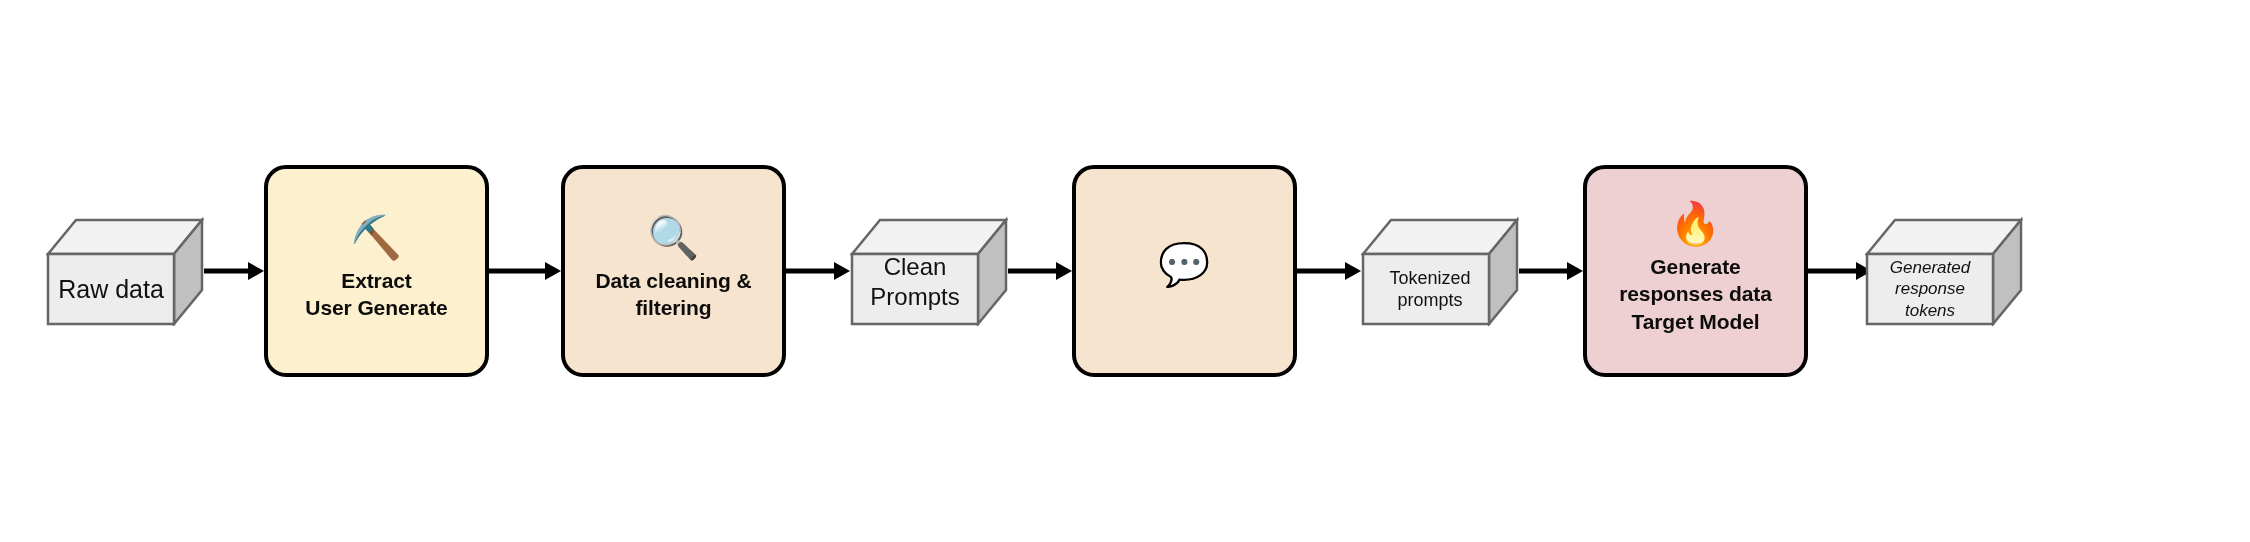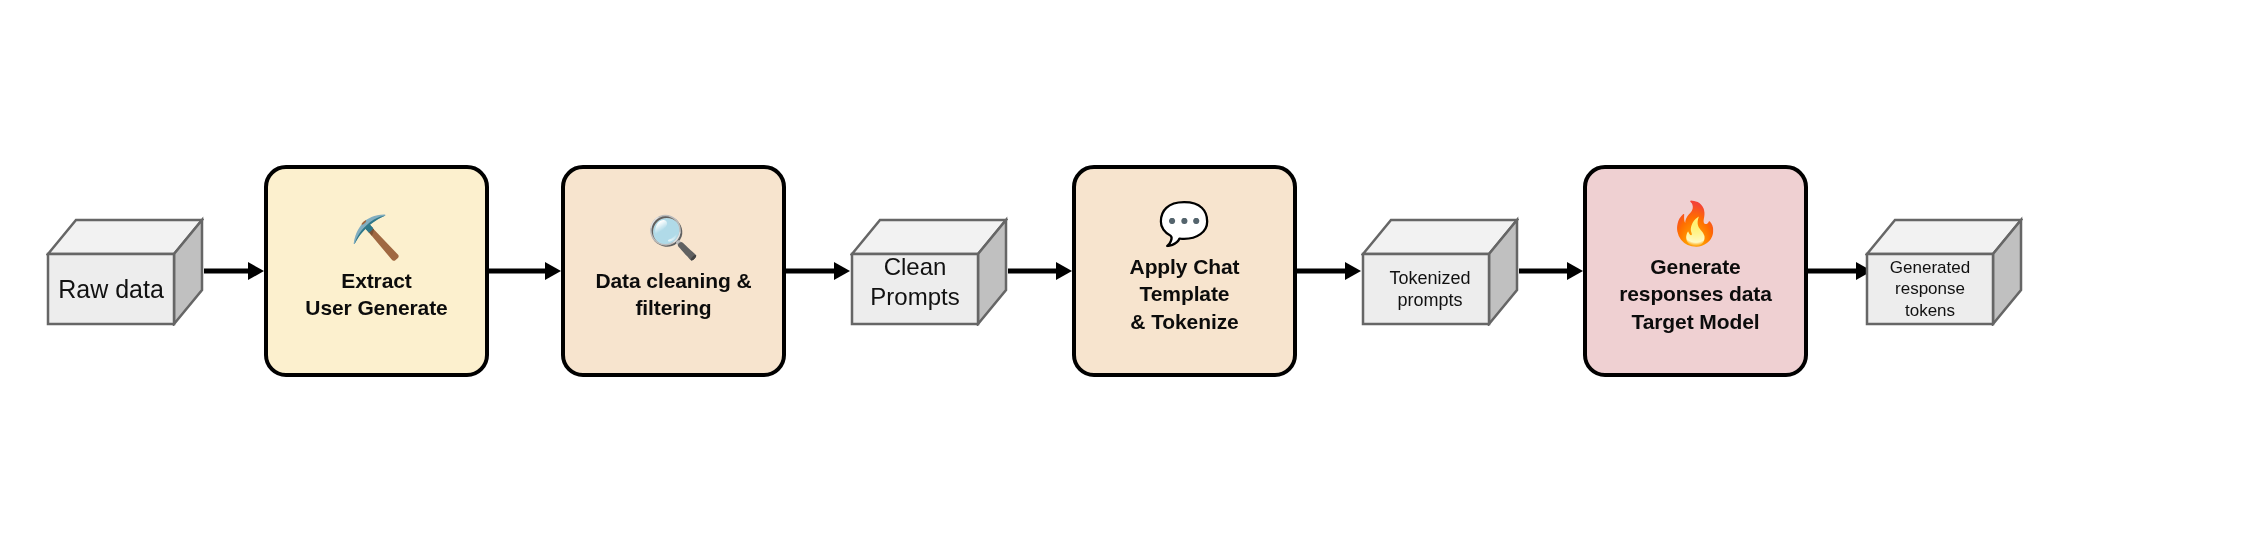--- a/index.html
+++ b/index.html
@@ -174,23 +174,20 @@
   <div class="arrow" style="width:64px;">
     <svg width="64" height="24" viewBox="0 0 64 24">
       <line x1="0" y1="12" x2="48" y2="12" stroke="#000" stroke-width="5"></line>
       <polygon points="48,3 64,12 48,21" fill="#000"></polygon>
     </svg>
   </div>
 
   <div class="proc-node" style="width:225px;">
     <div class="proc-box" style="width:225px;height:212px;background:#f7e4ce;">
       <span class="proc-emoji">💬</span>
-      <span class="proc-label">Apply Chat
-Template
-&amp; Tokenize</span>
     </div>
   </div>
 
   <div class="arrow" style="width:64px;">
     <svg width="64" height="24" viewBox="0 0 64 24">
       <line x1="0" y1="12" x2="48" y2="12" stroke="#000" stroke-width="5"></line>
       <polygon points="48,3 64,12 48,21" fill="#000"></polygon>
     </svg>
   </div>
 
@@ -224,21 +221,21 @@
     </div>
   </div>
 
   <div class="arrow" style="width:64px;">
     <svg width="64" height="24" viewBox="0 0 64 24">
       <line x1="0" y1="12" x2="48" y2="12" stroke="#000" stroke-width="5"></line>
       <polygon points="48,3 64,12 48,21" fill="#000"></polygon>
     </svg>
   </div>
 
-  <div class="cube-node" style="width:144px;height:110px;">
+  <div class="cube-node" style="width:144px;height:110px;font-style:italic;">
     <div class="cube" style="width:158px;height:110px;">
       <svg width="158" height="110" viewBox="0 0 158 110">
         <polygon points="2,38 30,4 156,4 128,38" fill="#f2f2f2" stroke="#666" stroke-width="2.5"></polygon>
         <polygon points="128,38 156,4 156,74 128,108" fill="#c0c0c0" stroke="#666" stroke-width="2.5"></polygon>
         <rect x="2" y="38" width="126" height="70" fill="#ededed" stroke="#666" stroke-width="2.5"></rect>
       </svg>
       <div class="cube-face" style="left:2px;top:38px;width:126px;height:70px;border:none;background:none;font-size:17px;">
         <span class="cube-label">Generated
 response
 tokens</span>

